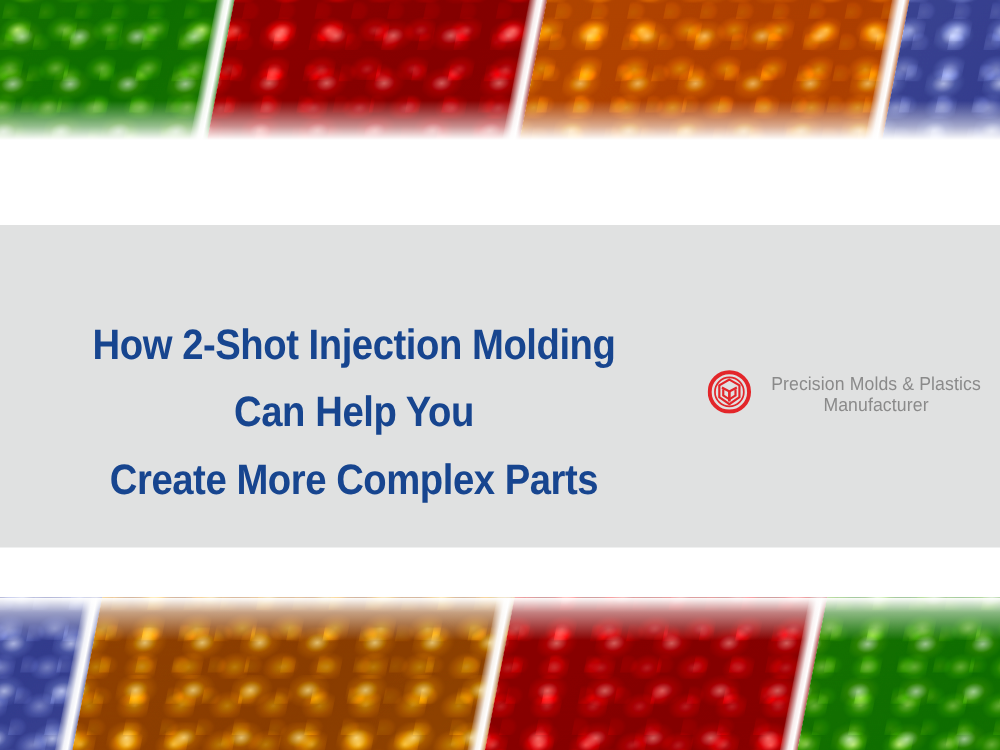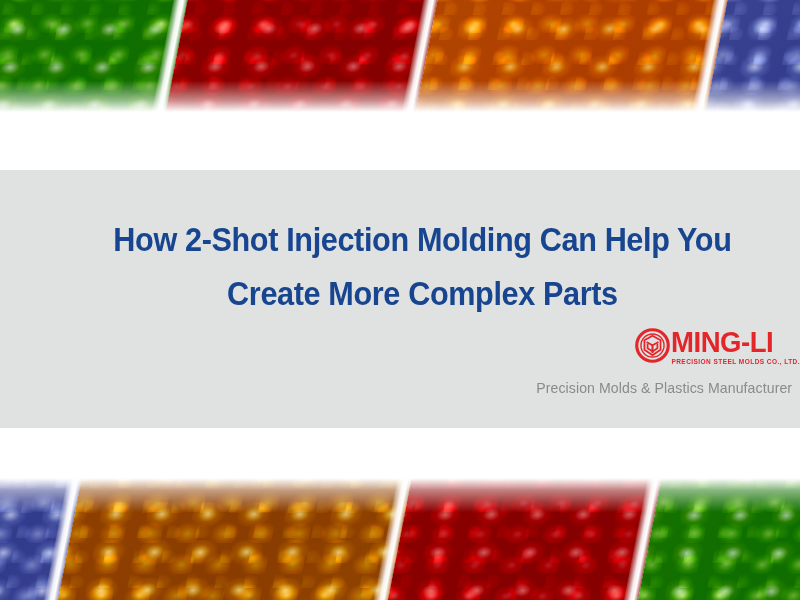--- a/index.html
+++ b/index.html
@@ -113,28 +113,28 @@
     background: linear-gradient(180deg, rgba(255,255,255,0) 72%, rgba(255,255,255,.55) 90%, rgba(255,255,255,1) 100%);
   }
   .strip-bottom::before {
     background: linear-gradient(0deg, rgba(255,255,255,0) 72%, rgba(255,255,255,.5) 90%, rgba(255,255,255,1) 100%);
   }
 
   
   .content-band {
     position: absolute;
     left: 0;
-    top: 170px;
+    top: 180px;
     width: 800px;
     height: 258px;
     background: #e0e1e1;
     z-index: 5;
     display: flex;
-    flex-direction: column;
-    align-items: flex-end;
+    flex-direction: row;
+    align-items: center;
   }
 
   .headline {
     margin: 0;
     padding: 0 34px;
     color: #17458f;
     font-family: "Liberation Sans", sans-serif;
     font-weight: bold;
     font-size: 34px;
     line-height: 54px;
@@ -227,24 +227,20 @@
       <span class="logo-mark">
         <svg viewBox="0 0 100 100" width="35" height="35" aria-hidden="true">
           <circle cx="50" cy="50" r="45" fill="none" stroke="#e3262a" stroke-width="9"></circle>
           <circle cx="50" cy="50" r="33" fill="none" stroke="#e3262a" stroke-width="4"></circle>
           <path d="M50 22 L73 35 L73 62 L50 78 L27 62 L27 35 Z" fill="none" stroke="#e3262a" stroke-width="5"></path>
           <path d="M33 40 L50 49 L67 40" fill="none" stroke="#e3262a" stroke-width="5"></path>
           <path d="M50 49 L50 72" fill="none" stroke="#e3262a" stroke-width="6"></path>
           <path d="M36 44 L36 58 L50 67 L64 58 L64 44" fill="none" stroke="#e3262a" stroke-width="5"></path>
         </svg>
       </span>
-      <span class="logo-words">
-        <span class="logo-name">MING-LI</span>
-        <span class="logo-sub">PRECISION STEEL MOLDS CO., LTD.</span>
-      </span>
     </div>
 
     <div class="tagline">Precision Molds &amp; Plastics Manufacturer</div>
   </div>
 
   <div class="strip strip-bottom">
     <div class="bins">
       <div class="bin bin-blue" style="width:150px">
           <div class="pellets"></div>
         </div>

